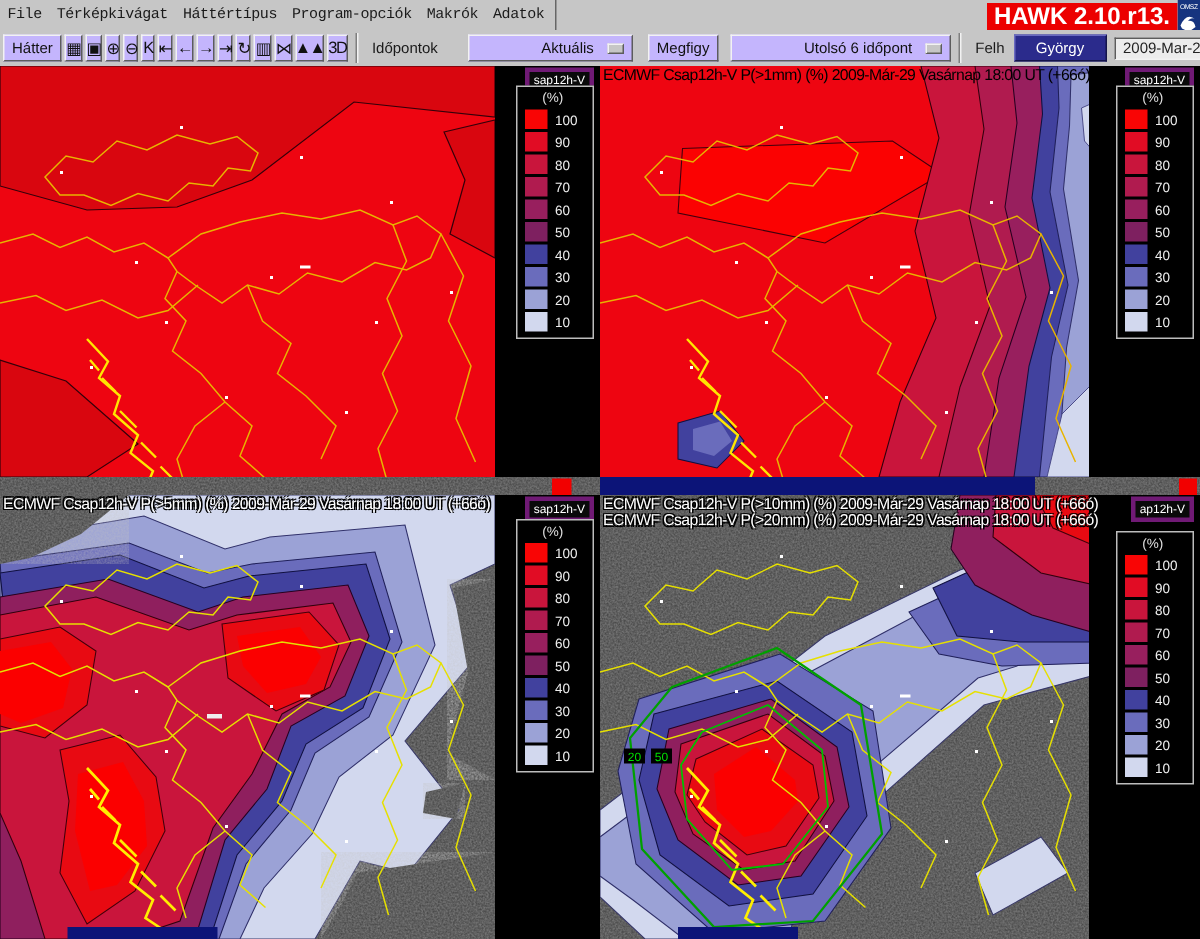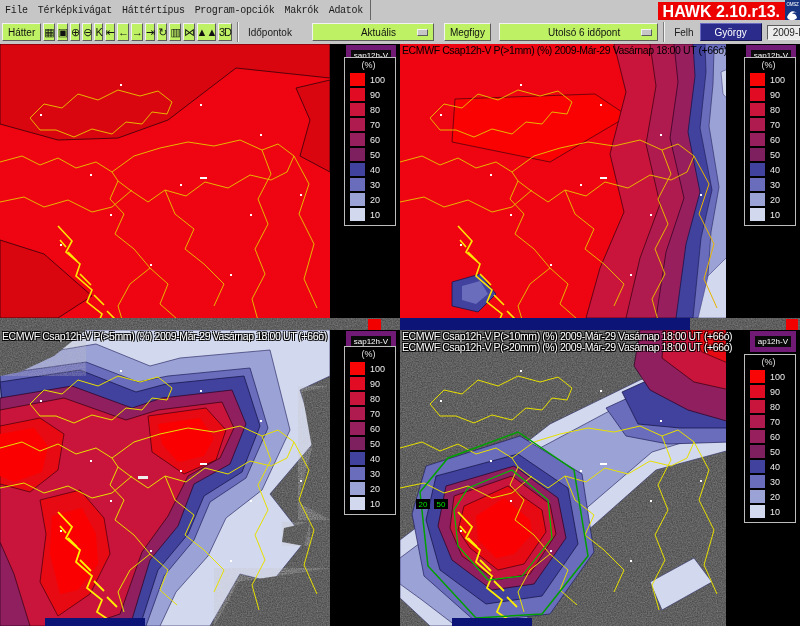--- a/index.html
+++ b/index.html
@@ -15,47 +15,47 @@
   .mlist{display:contents;}
   .menu-vsep{width:1px;height:20px;background:#666;margin-left:2px;}
   .hawk{position:absolute;right:15px;top:2px;background:#ec0000;color:#fff;font-weight:bold;
     font-size:16px;padding:1px 5px;letter-spacing:0;}
   .logo{position:absolute;right:0;top:0;width:15px;height:26px;z-index:20;}
 
   
   .toolbar{position:absolute;top:20px;left:0;width:800px;height:24px;background:#c6c6c6;
     display:flex;align-items:center;gap:2px;font-size:10px;white-space:nowrap;z-index:10;
     padding-left:2px;box-sizing:border-box;}
-  .tbtn{background:#bef264;border:1px solid;border-color:#f2f2f2 #5c5c5c #5c5c5c #f2f2f2;
+  .tbtn{background:#c4b5fd;border:1px solid;border-color:#f2f2f2 #5c5c5c #5c5c5c #f2f2f2;
     height:18px;display:inline-flex;align-items:center;justify-content:center;
     font-family:"Liberation Sans",sans-serif;font-size:10px;color:#111;padding:0 5px;cursor:default;}
   .icon-btn{width:19px;padding:0;font-size:11px;letter-spacing:-1px;}
   .icons{display:contents;}
   .sep{width:1px;height:20px;border-left:1px solid #7e7e7e;border-right:1px solid #f2f2f2;margin:0 3px;}
   .tlabel{padding:0 4px;color:#1a1a1a;}
-  .opt{gap:21px;padding-left:48px;}
+  .opt{gap:9px;padding-left:48px;}
   .optbar{width:9px;height:5px;background:#c6c6c6;border:1px solid;
     border-color:#f2f2f2 #5c5c5c #5c5c5c #f2f2f2;display:inline-block;}
   .user{background:#2b2b8c;color:#fff;border-color:#6a6ac0 #14144a #14144a #6a6ac0;min-width:62px;}
   .datefield{background:#ececec;border:1px solid;border-color:#5c5c5c #f2f2f2 #f2f2f2 #5c5c5c;
     padding:1px 5px;font-size:10px;color:#222;margin-left:3px;}
 
   
   .panel{position:absolute;overflow:hidden;background:#000;}
   #p1{left:0;top:44px;width:400px;height:286px;}
   #p2{left:400px;top:44px;width:400px;height:286px;}
   #p3{left:0;top:330px;width:400px;height:296px;}
   #p4{left:400px;top:330px;width:400px;height:296px;}
   .panel svg{position:absolute;left:0;top:0;}
   .ptitle{position:absolute;top:0;left:2px;right:52px;font-size:10.5px;letter-spacing:-0.4px;
     line-height:12px;white-space:nowrap;overflow:hidden;z-index:5;}
   .t-dark{color:#000;}
   .t-light{color:#fff;text-shadow:1px 1px 0 #000,-1px -1px 0 #000,1px -1px 0 #000,-1px 1px 0 #000;}
   .ptab{position:absolute;top:1px;right:4px;z-index:6;background:#0a0a0a;color:#fff;
-    font-size:8px;padding:1px 3px;border:5px solid #701a75;line-height:9px;}
+    font-size:8px;padding:1px 3px;border:3px solid #701a75;line-height:9px;}
 
   
   .legendbox{position:absolute;left:344px;width:52px;background:#000;border:1px solid #bdbdbd;
     z-index:6;padding:2px 0 3px 5px;box-sizing:border-box;}
   .lg-unit{color:#e0e0e0;font-size:9px;text-align:center;height:12px;padding-right:8px;}
   .lg-row{display:flex;align-items:center;height:15px;}
   .lg-sw{width:15px;height:13px;margin-right:5px;flex:none;}
   .lg-val{color:#efefef;font-size:9px;}
   #p1 .legendbox,#p2 .legendbox{top:13px;}
   #p3 .legendbox{top:16px;}

